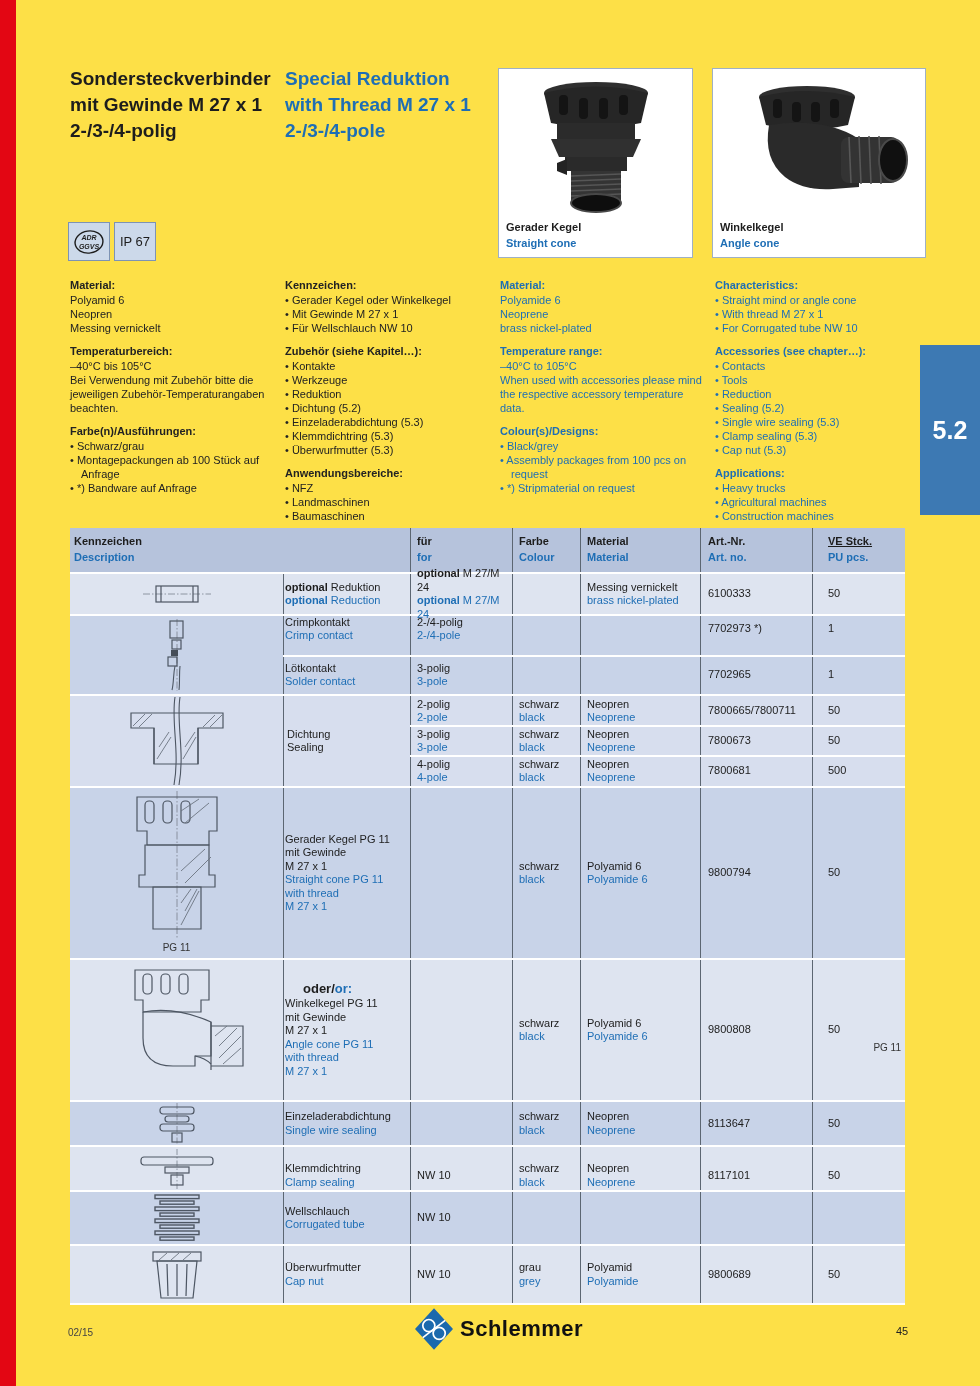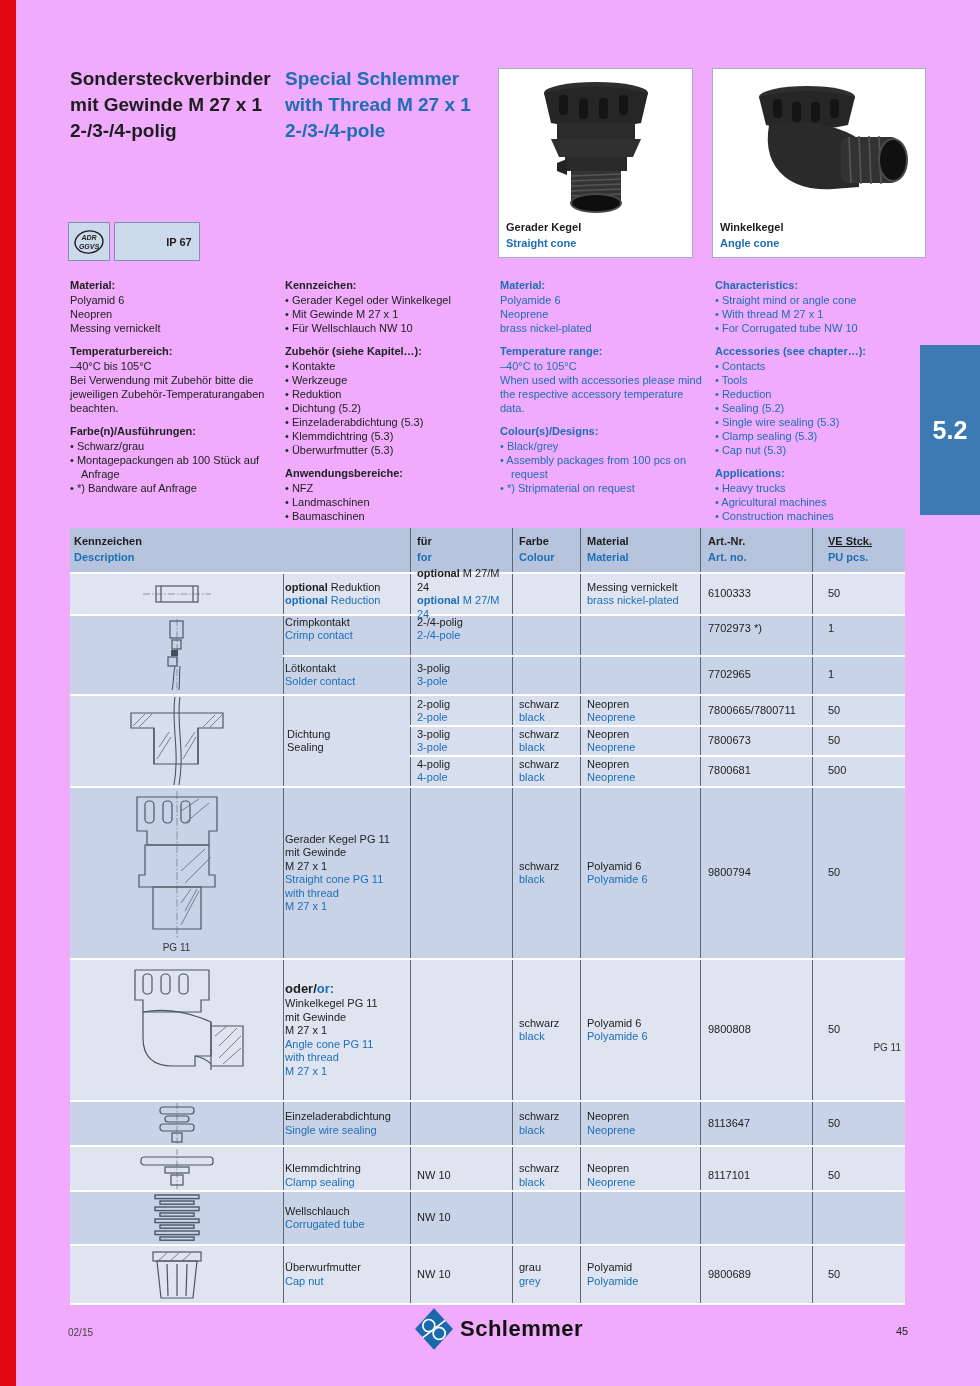--- a/index.html
+++ b/index.html
@@ -1,27 +1,27 @@
 <!DOCTYPE html>
 <html><head>
 <meta charset="utf-8">
 <style>
   html,body{margin:0;padding:0;background:#fff;}
-  .page{position:relative;width:980px;height:1386px;background:#f0abfc;overflow:hidden;
+  .page{position:relative;width:980px;height:1386px;background:#fde047;overflow:hidden;
         font-family:"Liberation Sans","DejaVu Sans",sans-serif;color:#222;}
   .red-edge{position:absolute;left:0;top:0;width:16px;height:1386px;background:#e30613;}
   .blue{color:#1e6eb5;}
   
   .title{position:absolute;top:66px;font-size:19px;font-weight:bold;line-height:26px;}
   .title-de{left:70px;color:#1d1d1d;}
   .title-en{left:285px;color:#1e6eb5;}
   
   .badge{position:absolute;top:222px;width:40px;height:37px;background:#ccd9ea;border:1px solid #7d93b4;
          display:flex;align-items:center;justify-content:center;}
-  .badge-ip{left:114px;font-size:11px;font-weight:bold;color:#1d1d1d;padding-left:44px;}
+  .badge-ip{left:114px;font-size:13px;font-weight:normal;color:#1d1d1d;}
   .badge-adr{left:68px;}
   
   .photo-box{position:absolute;top:68px;height:188px;background:#fff;border:1px solid #9fb0c4;}
   .photo-1{left:498px;width:193px;}
   .photo-2{left:712px;width:212px;}
   .photo-box svg{position:absolute;left:50%;top:6px;transform:translateX(-50%);}
   .caption{position:absolute;left:7px;bottom:22px;font-size:11px;font-weight:bold;color:#1d1d1d;line-height:15px;}
   .caption-en{bottom:6px;color:#1e6eb5;}
   
   .info-col{position:absolute;top:278px;width:210px;font-size:11px;line-height:14px;color:#222;}
@@ -46,21 +46,21 @@
   .subline{position:absolute;right:0;height:2px;background:#fff;z-index:2;}
   .cell{position:absolute;top:0;height:100%;display:flex;flex-direction:column;justify-content:center;
         box-sizing:border-box;z-index:2;}
   .cell.desc{left:211px;width:127px;padding-left:4px;}
   .cell.fuer{left:340px;width:100px;padding-left:7px;}
   .cell.farbe{left:442px;width:66px;padding-left:7px;}
   .cell.mat{left:510px;width:118px;padding-left:7px;}
   .cell.art{left:630px;width:110px;padding-left:8px;color:#1d1d1d;}
   .cell.ve{left:742px;width:93px;padding-left:16px;color:#1d1d1d;}
   .cell .de{color:#1d1d1d;} .cell .en{color:#1e6eb5;}
-  .cell .lead{font-size:13px;font-weight:bold;margin-bottom:2px;}
+  .cell .lead{font-size:13px;font-weight:bold;margin-bottom:2px;margin-left:18px;}
   .cell .lead .en{color:#1e6eb5;}
   .draw-cell{position:absolute;left:0;top:0;width:213px;height:100%;display:flex;flex-direction:column;
              align-items:center;justify-content:center;z-index:2;}
   .draw-label{font-size:10px;color:#333;margin-top:2px;}
   .draw-label.right{position:absolute;right:4px;top:58%;margin:0;}
   .group-label{position:absolute;left:213px;top:0;width:127px;height:100%;display:flex;flex-direction:column;
                justify-content:center;padding-left:4px;box-sizing:border-box;z-index:2;}
   
   .footer-date{position:absolute;left:68px;top:1327px;font-size:10px;color:#444;}
   .footer-page{position:absolute;left:896px;top:1325px;font-size:11px;color:#222;}
@@ -73,21 +73,21 @@
 
 <div class="page">
   <div class="red-edge"></div>
 
   <div class="title title-de">
     <div>Sondersteckverbinder</div>
     <div>mit Gewinde M 27 x 1</div>
     <div>2-/3-/4-polig</div>
   </div>
   <div class="title title-en">
-    <div>Special Schlemmer</div>
+    <div>Special Reduktion</div>
     <div>with Thread M 27 x 1</div>
     <div>2-/3-/4-pole</div>
   </div>
 
   <div class="badge badge-adr">
     <svg width="32" height="28" viewBox="0 0 32 28">
       <ellipse cx="16" cy="14" rx="14" ry="11" fill="none" stroke="#1d1d1d" stroke-width="1.4" transform="rotate(-8 16 14)"></ellipse>
       <text x="16" y="12" font-size="7" font-weight="bold" font-style="italic" text-anchor="middle" fill="#1d1d1d">ADR</text>
       <text x="16" y="21" font-size="7" font-weight="bold" font-style="italic" text-anchor="middle" fill="#1d1d1d">GGVS</text>
     </svg>

